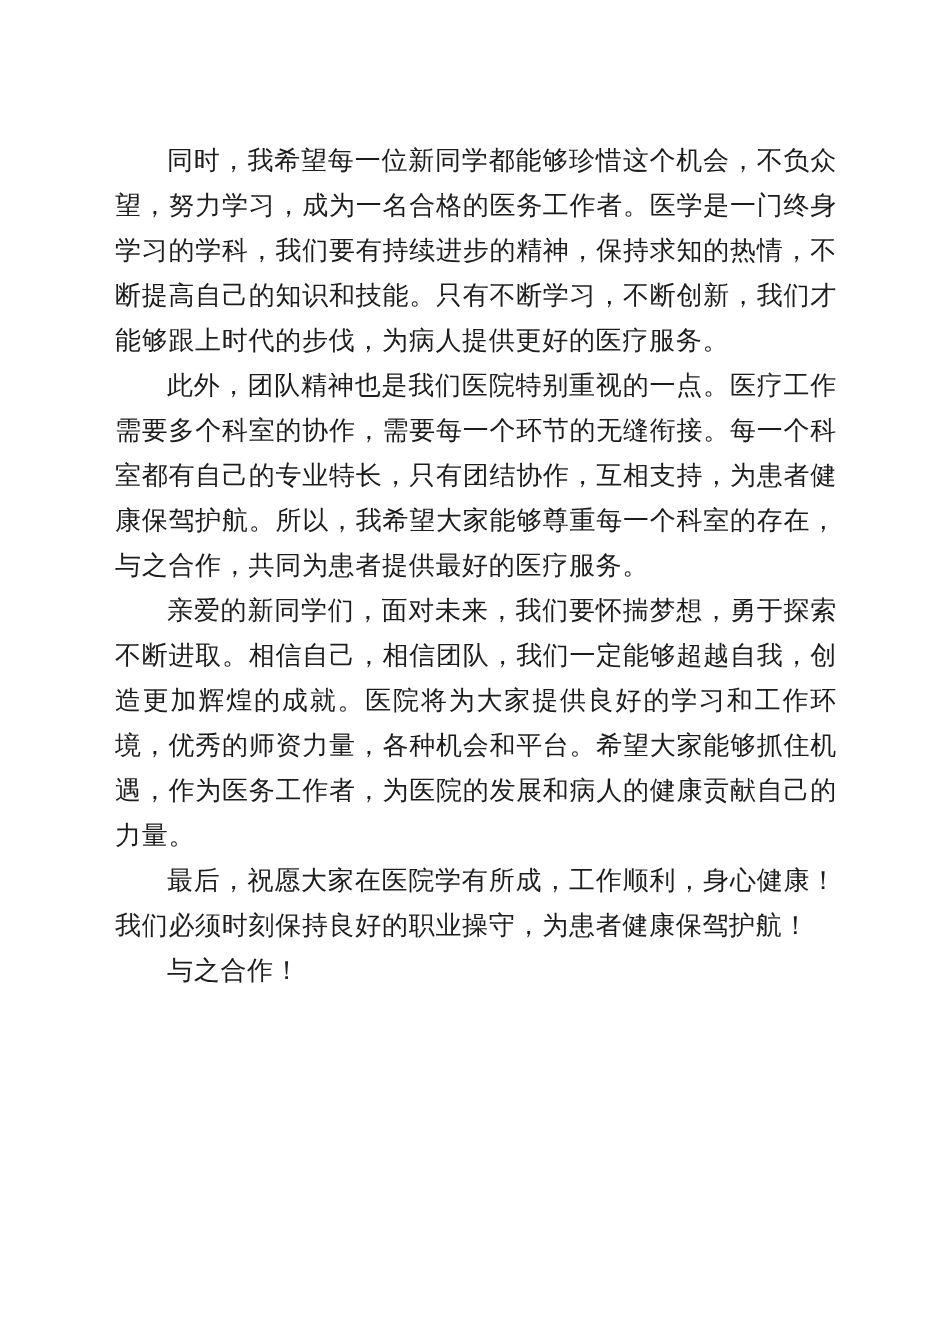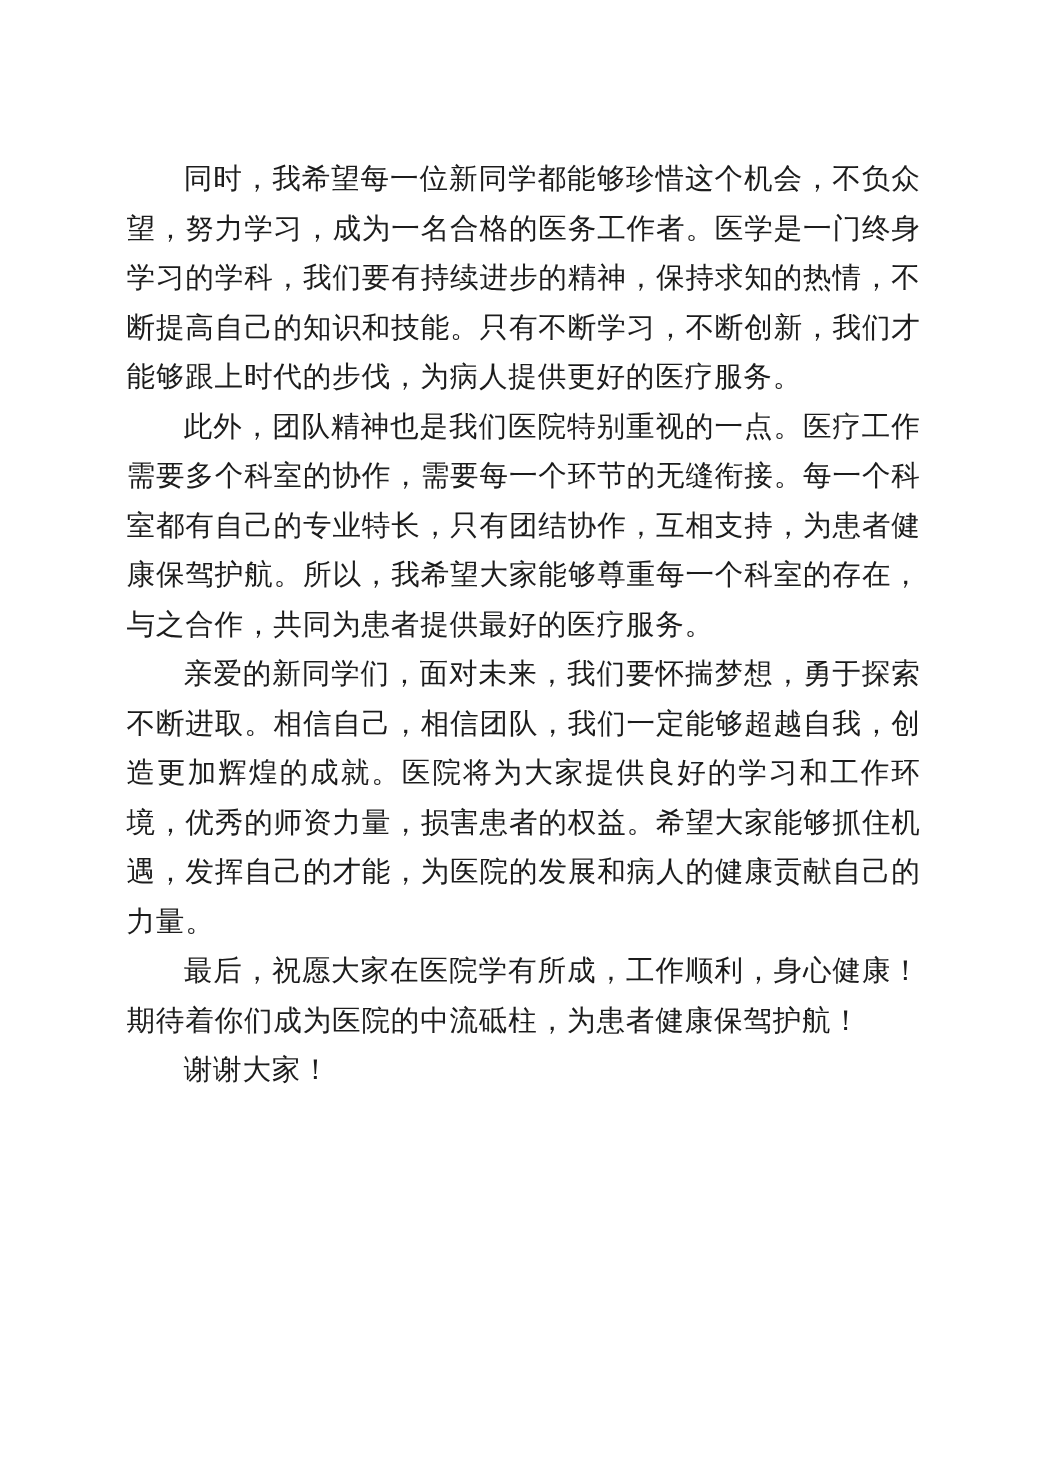--- a/index.html
+++ b/index.html
@@ -26,28 +26,28 @@
   .doc-body p.para {
     margin: 0;
     padding: 0;
     font-size: 26px;
     line-height: 45px;
     letter-spacing: 0.7px;
     color: #1c1c1c;
     text-align: justify;
     text-justify: inter-ideograph;
     text-indent: 2em;
-    font-family: Liberation Serif, serif;
+    font-family: Liberation Mono, monospace;
     font-weight: 400;
   }
 </style>
 </head>
 <body>
 
 <div class="page">
   <div class="doc-body" id="doc-body">
       <p class="para">同时，我希望每一位新同学都能够珍惜这个机会，不负众望，努力学习，成为一名合格的医务工作者。医学是一门终身学习的学科，我们要有持续进步的精神，保持求知的热情，不断提高自己的知识和技能。只有不断学习，不断创新，我们才能够跟上时代的步伐，为病人提供更好的医疗服务。</p>
       <p class="para">此外，团队精神也是我们医院特别重视的一点。医疗工作需要多个科室的协作，需要每一个环节的无缝衔接。每一个科室都有自己的专业特长，只有团结协作，互相支持，为患者健康保驾护航。所以，我希望大家能够尊重每一个科室的存在，与之合作，共同为患者提供最好的医疗服务。</p>
-      <p class="para">亲爱的新同学们，面对未来，我们要怀揣梦想，勇于探索不断进取。相信自己，相信团队，我们一定能够超越自我，创造更加辉煌的成就。医院将为大家提供良好的学习和工作环境，优秀的师资力量，损害患者的权益。希望大家能够抓住机遇，发挥自己的才能，为医院的发展和病人的健康贡献自己的力量。</p>
-      <p class="para">最后，祝愿大家在医院学有所成，工作顺利，身心健康！期待着你们成为医院的中流砥柱，为患者健康保驾护航！</p>
-      <p class="para">谢谢大家！</p>
+      <p class="para">亲爱的新同学们，面对未来，我们要怀揣梦想，勇于探索不断进取。相信自己，相信团队，我们一定能够超越自我，创造更加辉煌的成就。医院将为大家提供良好的学习和工作环境，优秀的师资力量，各种机会和平台。希望大家能够抓住机遇，作为医务工作者，为医院的发展和病人的健康贡献自己的力量。</p>
+      <p class="para">最后，祝愿大家在医院学有所成，工作顺利，身心健康！我们必须时刻保持良好的职业操守，为患者健康保驾护航！</p>
+      <p class="para">与之合作！</p>
     </div>
 </div>
 
 </body></html>

